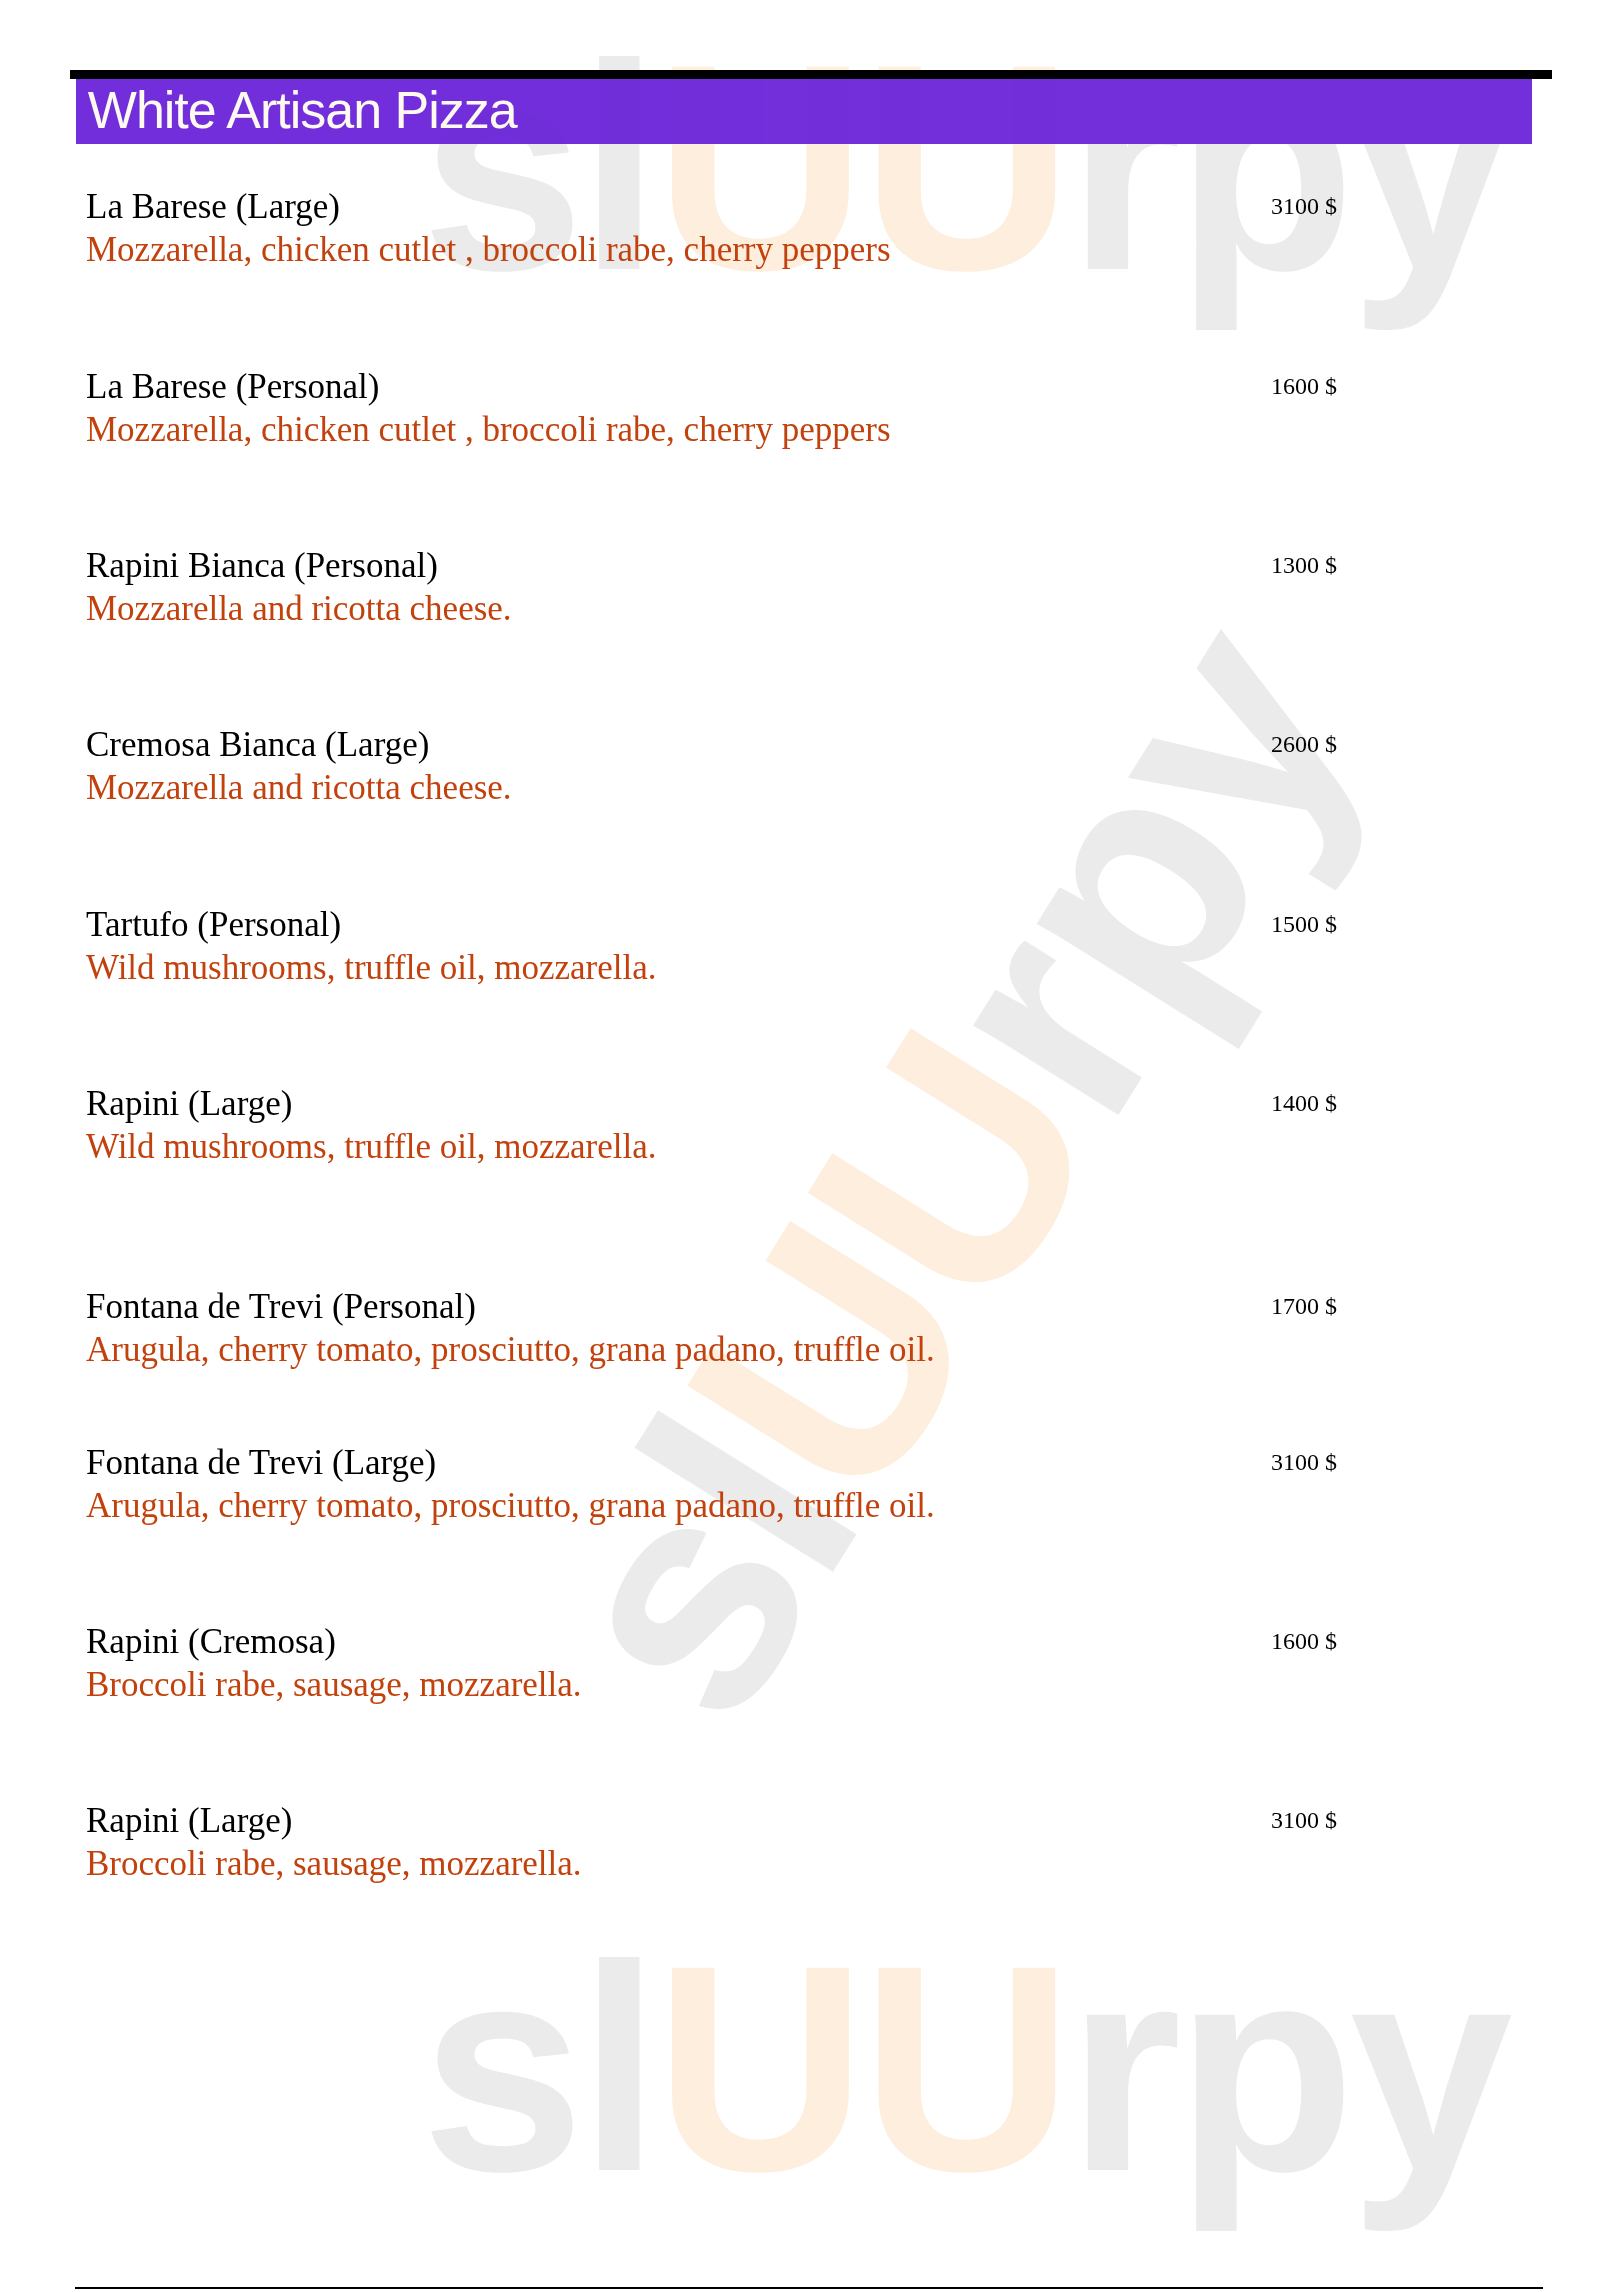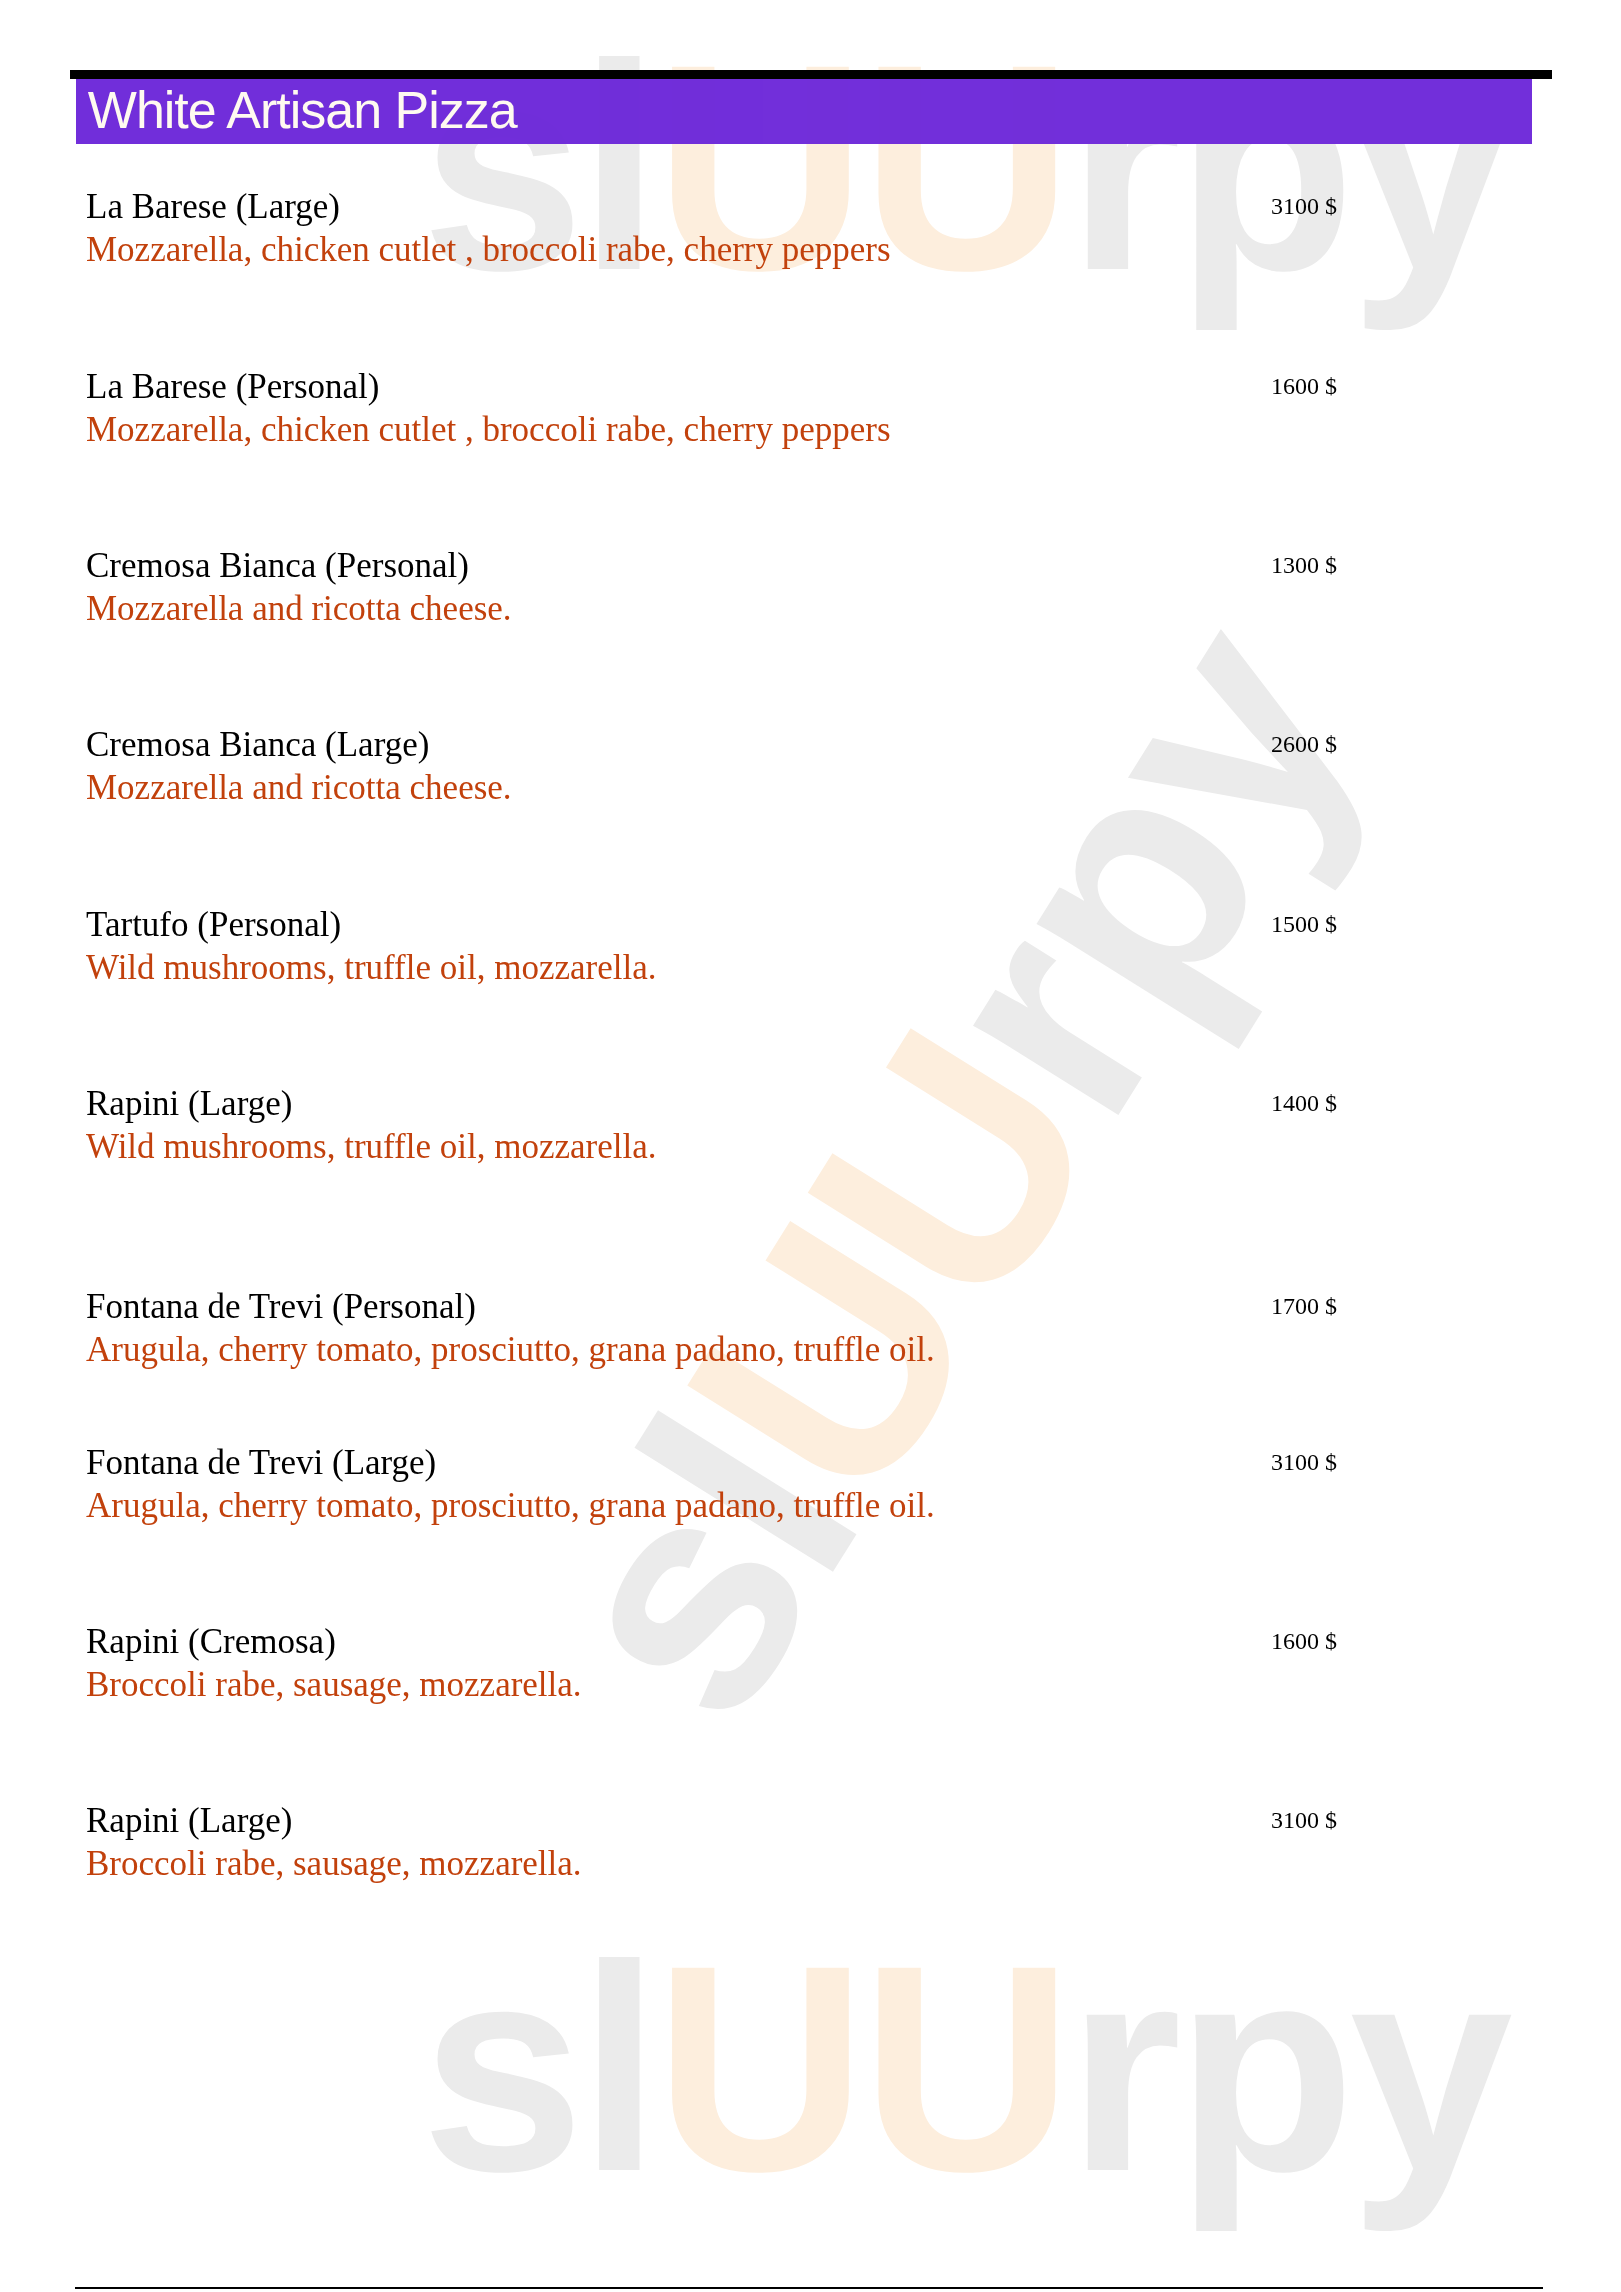--- a/index.html
+++ b/index.html
@@ -37,21 +37,21 @@
     <span class="name">La Barese (Large)</span>
     <span class="desc">Mozzarella, chicken cutlet , broccoli rabe, cherry peppers</span>
     <span class="price">3100 $</span>
   </div>
   <div class="item" style="top:369px">
     <span class="name">La Barese (Personal)</span>
     <span class="desc">Mozzarella, chicken cutlet , broccoli rabe, cherry peppers</span>
     <span class="price">1600 $</span>
   </div>
   <div class="item" style="top:548px">
-    <span class="name">Cremosa Bianca (Personal)</span>
+    <span class="name">Rapini Bianca (Personal)</span>
     <span class="desc">Mozzarella and ricotta cheese.</span>
     <span class="price">1300 $</span>
   </div>
   <div class="item" style="top:727px">
     <span class="name">Cremosa Bianca (Large)</span>
     <span class="desc">Mozzarella and ricotta cheese.</span>
     <span class="price">2600 $</span>
   </div>
   <div class="item" style="top:907px">
     <span class="name">Tartufo (Personal)</span>

